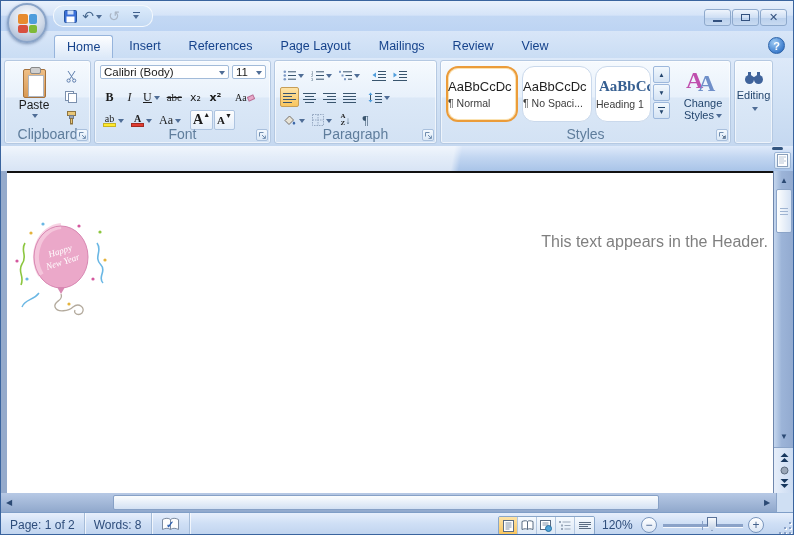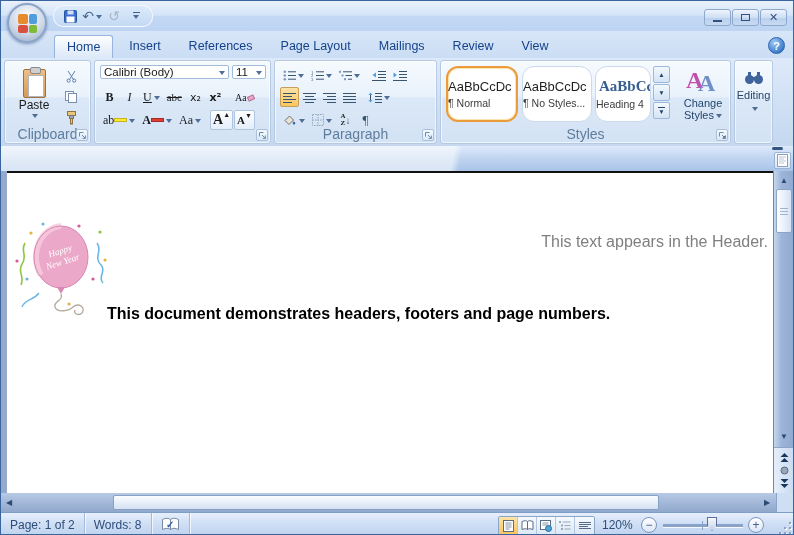--- a/index.html
+++ b/index.html
@@ -66,21 +66,21 @@
   .paste{position:absolute;left:7px;top:5px;width:44px;height:64px;display:flex;flex-direction:column;align-items:center;
     border:1px solid transparent;border-radius:3px;font-size:12px;color:#1c1c1c}
   .clip-ic{width:23px;height:29px;background:linear-gradient(#eebf87,#d99a55);border:1px solid #a4713c;border-radius:2px;position:relative;margin-top:2px}
   .clip-ic::before{content:"";position:absolute;left:4px;top:5px;width:14px;height:20px;background:#fff;border:1px solid #b0b6c0}
   .clip-ic::after{content:"";position:absolute;left:6px;top:-3px;width:9px;height:5px;background:#cfcfcf;border:1px solid #8a8a8a;border-radius:2px}
   .clipcol{position:absolute;left:56px;top:5px;display:flex;flex-direction:column;gap:1px}
 
   
   .uline{text-decoration:underline}
   .strike{text-decoration:line-through;font-size:11px}
-  .ab-ic{display:flex;flex-direction:row;align-items:center;line-height:9px;font-size:12px;font-family:"Liberation Serif",serif}
+  .ab-ic{display:flex;flex-direction:column;align-items:center;line-height:9px;font-size:10px;font-family:"Liberation Serif",serif}
   .ab-ic b{display:block;width:13px;height:4px}
   .hl b{background:#ffe92c;border:1px solid #c9b423}
   .fc b{background:#e03c31;border:1px solid #a32b23}
 
   
   .card{position:absolute;top:5px;height:56px;background:#fff;border:1px solid #cad9ec;border-radius:12px;
     display:flex;flex-direction:column;justify-content:center;overflow:hidden}
   .card.selected{border:2px solid #eb9c3a;box-shadow:0 0 0 1px #fbe3b3 inset}
   .cprev{font-size:13px;color:#1f1f1f;white-space:nowrap}
   .cname{font-size:10.5px;color:#3c3c3c;margin-top:3px;white-space:nowrap}
@@ -300,20 +300,21 @@
         </div>
         <div class="rbtn box" style="margin-left:5px;font-size:14px;font-weight:bold">
           <span>A</span>
             <span style="font-size:7px;transform:translateY(-5px)">▲</span>
         </div>
         <div class="rbtn box" style="font-size:11px;font-weight:bold">
           <span>A</span>
             <span style="font-size:7px;transform:translateY(-4px)">▼</span>
         </div>
       </div>
+      <div class="glabel">Font</div>
       <div class="launcher">
         <svg width="9" height="9">
             <path d="M1.5 1.5h4M1.5 1.5v4" stroke="#6f8cae" fill="none"></path>
             <path d="M4 4l3.2 3.2M7.4 4.6v2.8H4.6" stroke="#6f8cae" fill="none"></path>
           </svg>
       </div>
     </section>
 
     <section class="group" style="left:273px;width:163px">
       <div class="row" style="left:5px;top:4px">
@@ -420,25 +421,25 @@
       </div>
     </section>
 
     <section class="group" style="left:439px;width:291px">
       <div class="card selected" style="left:5px;width:72px">
         <div class="cprev">AaBbCcDc</div>
         <div class="cname">¶ Normal</div>
       </div>
       <div class="card" style="left:81px;width:70px">
         <div class="cprev">AaBbCcDc</div>
-        <div class="cname">¶ No Styles...</div>
+        <div class="cname">¶ No Spaci...</div>
       </div>
       <div class="card" style="left:154px;width:56px">
         <div class="cprev" style="font-family:'Liberation Serif',serif;font-weight:bold;font-size:15px;color:#365f91;align-self:flex-start;padding-left:3px">AaBbCc</div>
-        <div class="cname">Heading 4</div>
+        <div class="cname">Heading 1</div>
       </div>
       <div class="stscroll">
         <div class="stbtn">
             <span>▲</span>
           </div>
         <div class="stbtn">
             <span>▼</span>
           </div>
         <div class="stbtn">
             <span class="bar"></span>
@@ -509,21 +510,20 @@
         <path d="M52 9 a27 31 0 0 0 -20 49" fill="none" stroke="#f6cade" stroke-width="6" opacity="0.85"></path>
         <ellipse cx="52" cy="40" rx="27" ry="31" fill="none" stroke="#d887b2"></ellipse>
         <text x="41" y="37" transform="rotate(-18 52 40)" font-size="9" font-style="italic" fill="#fff" font-family="Liberation Serif, serif">Happy</text>
         <text x="35" y="48" transform="rotate(-18 52 40)" font-size="9" font-style="italic" fill="#fff" font-family="Liberation Serif, serif">New Year</text>
         <path d="M48 70l8 0-4 7z" fill="#d887b2"></path>
         <path d="M52 77 C55 84 44 84 46 90 C48 96 60 94 64 90 C70 85 77 91 73 96 C70 99 64 97 66 93" stroke="#b3aa9d" fill="none" stroke-width="1.3"></path>
       </svg>
       <div class="hdr">
         <div>This text appears in the Header.</div>
       </div>
-      <div class="bodyline">This document demonstrates headers, footers and page numbers.</div>
     </div>
 
     <div class="vscroll">
       <div class="vsbtn" style="top:2px">
           <span>▲</span>
         </div>
       <div class="vthumb">
           <i></i>
           <i></i>
           <i></i>

